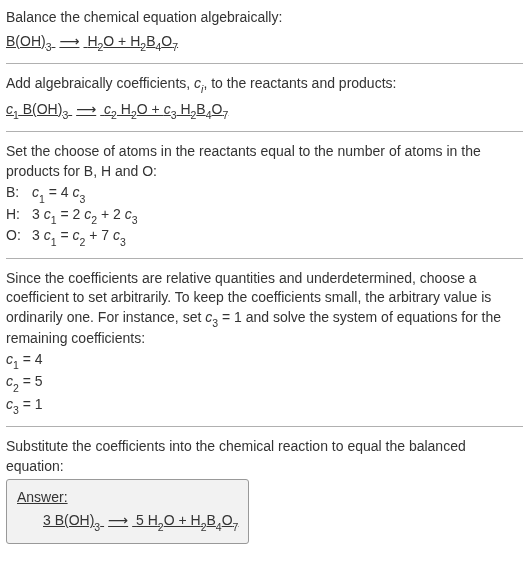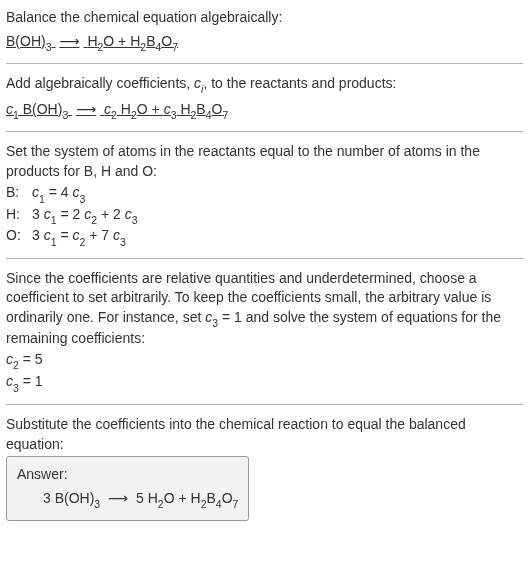--- a/index.html
+++ b/index.html
@@ -26,20 +26,21 @@
     .atom-table td { padding: 0 4px 0 0; vertical-align: top; }
     .atom-label { width: 26px; }
     .coef-line { margin: 1px 0; }
     .answer-box {
       background: #f2f2f2;
       border: 1px solid #999;
       border-radius: 3px;
       padding: 8px 10px 10px 10px;
       display: inline-block;
       margin-top: 2px;
+      text-decoration: underline;
     }
     .answer-title { margin-bottom: 4px; }
     .answer-eqn { padding-left: 26px; }
   </style>
 </head>
 <body>
 
 <div class="section">
   <div>Balance the chemical equation algebraically:</div>
   <div class="eqn">
@@ -56,21 +57,21 @@
   </div>
   <div class="eqn">
     <span class="ital">c</span><span class="sub">1</span><span> B(OH)</span><span class="sub">3</span>
     <span class="arrow">⟶</span>
     <span class="ital">c</span><span class="sub">2</span><span> H</span><span class="sub">2</span><span>O + </span><span class="ital">c</span><span class="sub">3</span><span> H</span><span class="sub">2</span><span>B</span><span class="sub">4</span><span>O</span><span class="sub">7</span>
   </div>
 </div>
 <hr>
 
 <div class="section">
-  <div>Set the system of atoms in the reactants equal to the number of atoms in the products for B, H and O:</div>
+  <div>Set the choose of atoms in the reactants equal to the number of atoms in the products for B, H and O:</div>
   <table class="atom-table">
     <tbody>
         <tr>
       <td class="atom-label">B:</td>
       <td><span class="ital">c</span><span class="sub">1</span><span> = 4 </span><span class="ital">c</span><span class="sub">3</span></td>
     </tr>
     <tr>
       <td class="atom-label">H:</td>
       <td><span>3 </span><span class="ital">c</span><span class="sub">1</span><span> = 2 </span><span class="ital">c</span><span class="sub">2</span><span> + 2 </span><span class="ital">c</span><span class="sub">3</span></td>
     </tr>
@@ -80,20 +81,21 @@
     </tr>
   </tbody>
     </table>
 </div>
 <hr>
 
 <div class="section">
   <div>
     <span>Since the coefficients are relative quantities and underdetermined, choose a coefficient to set arbitrarily. To keep the coefficients small, the arbitrary value is ordinarily one. For instance, set </span><span class="ital">c</span><span class="sub">3</span><span> = 1 and solve the system of equations for the remaining coefficients:</span>
   </div>
+  <div class="coef-line"><span class="ital">c</span><span class="sub">1</span><span> = 4</span></div>
   <div class="coef-line"><span class="ital">c</span><span class="sub">2</span><span> = 5</span></div>
   <div class="coef-line"><span class="ital">c</span><span class="sub">3</span><span> = 1</span></div>
 </div>
 <hr>
 
 <div class="section">
   <div>Substitute the coefficients into the chemical reaction to equal the balanced equation:</div>
   <div class="answer-box">
     <div class="answer-title">Answer:</div>
     <div class="answer-eqn">

